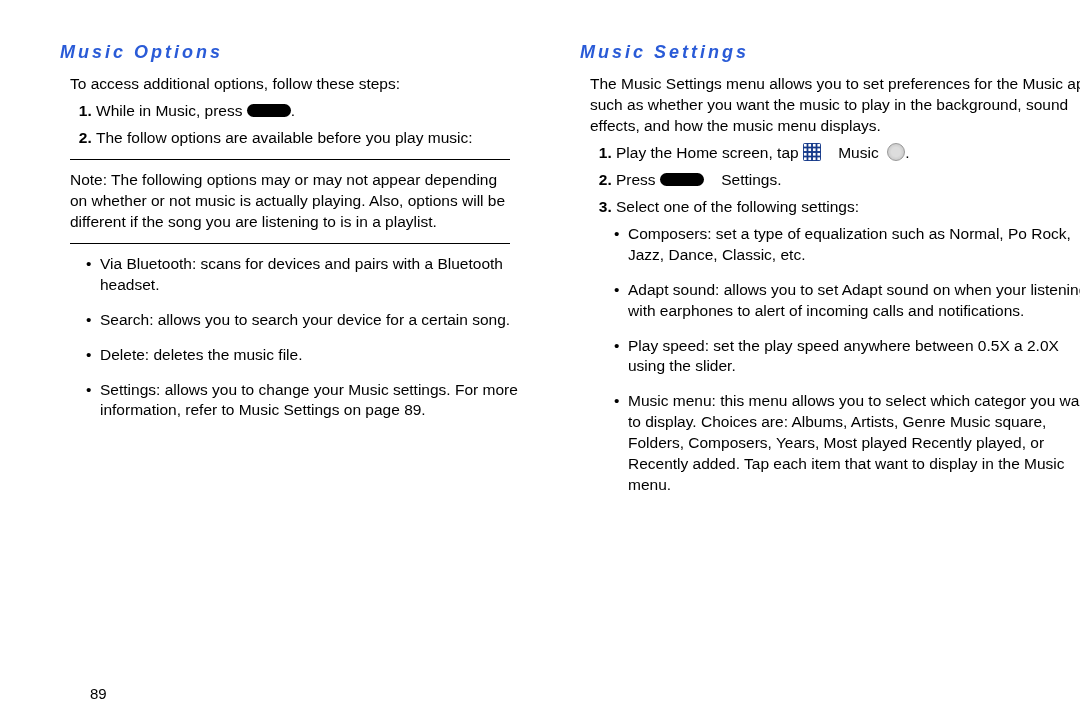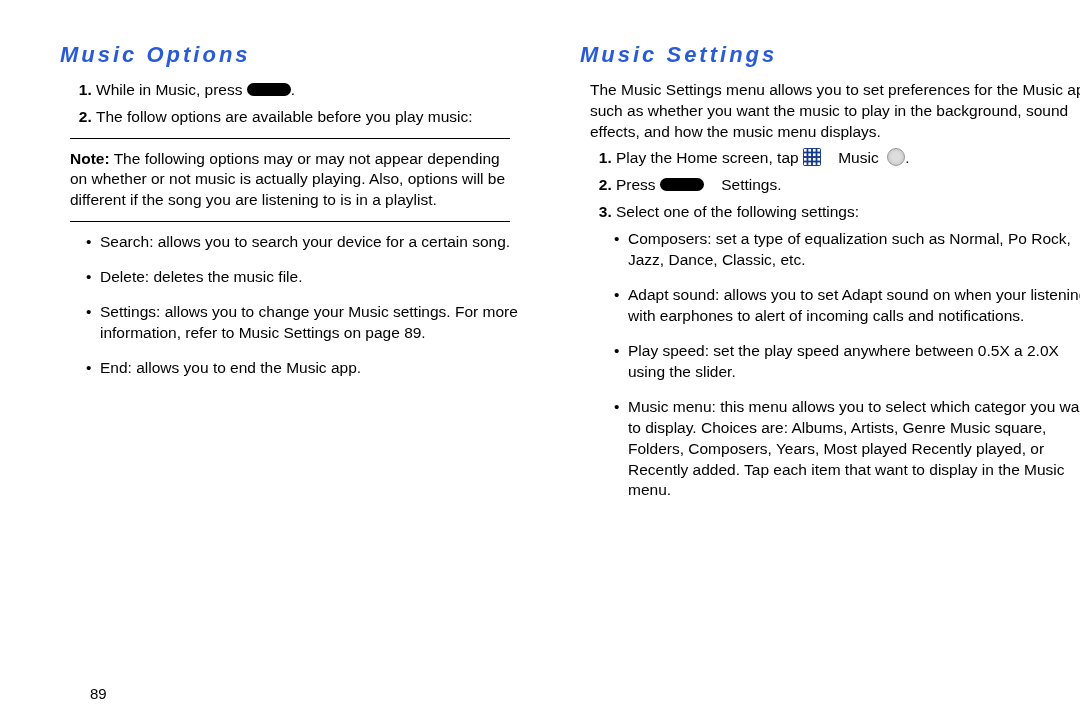--- a/index.html
+++ b/index.html
@@ -24,21 +24,21 @@
   }
   .col-right {
     width: 520px;
     flex-shrink: 0;
   }
   .section-title {
     color: #2a5bd7;
     font-style: italic;
     font-weight: bold;
     letter-spacing: 3px;
-    font-size: 22px;
+    font-size: 18px;
     margin-bottom: 10px;
   }
   .intro {
     margin: 0 0 6px 10px;
   }
   ol {
     margin: 0 0 0 10px;
     padding-left: 26px;
   }
   ol > li {
@@ -50,21 +50,21 @@
   }
   .rule {
     border: none;
     border-top: 1.5px solid #000;
     margin: 10px 30px 10px 10px;
   }
   .note-block {
     margin: 4px 30px 4px 10px;
   }
   .note-label {
-    font-weight: bold;
+    font-weight: normal;
   }
   ul.bullets {
     list-style: none;
     margin: 6px 0 0 26px;
     padding: 0;
   }
   ul.bullets > li {
     position: relative;
     padding-left: 14px;
     margin-bottom: 14px;
@@ -110,36 +110,37 @@
     font-size: 15px;
   }
 </style>
 </head>
 <body>
 
 <div class="page">
 
   <div class="col">
     <div class="section-title">Music Options</div>
+    <p class="intro">To access additional options, follow these steps:</p>
     <ol>
       <li>
         <span>While in Music, press </span><span class="softkey"></span><span>.</span>
       </li>
       <li>The follow options are available before you play music:</li>
     </ol>
     <hr class="rule">
     <div class="note-block">
       <span class="note-label">Note:</span><span> The following options may or may not appear depending on whether or not music is actually playing. Also, options will be different if the song you are listening to is in a playlist.</span>
     </div>
     <hr class="rule">
     <ul class="bullets">
+      <li><span class="b">Via Bluetooth</span><span>: scans for devices and pairs with a Bluetooth headset.</span></li>
       <li><span class="b">Search</span><span>: allows you to search your device for a certain song.</span></li>
       <li><span class="b">Delete</span><span>: deletes the music file.</span></li>
       <li><span class="b">Settings</span><span>: allows you to change your Music settings. For more information, refer to Music Settings on page 89.</span></li>
-      <li><span class="b">End</span><span>: allows you to end the Music app.</span></li>
     </ul>
   </div>
 
   <div class="col-right">
     <div class="section-title">Music Settings</div>
     <p class="intro">The Music Settings menu allows you to set preferences for the Music app such as whether you want the music to play in the background, sound effects, and how the music menu displays.</p>
     <ol>
       <li>
         <span>Play the Home screen, tap </span><span class="grid-icon"></span>
         &nbsp;&nbsp;&nbsp;<span class="b">Music</span>

